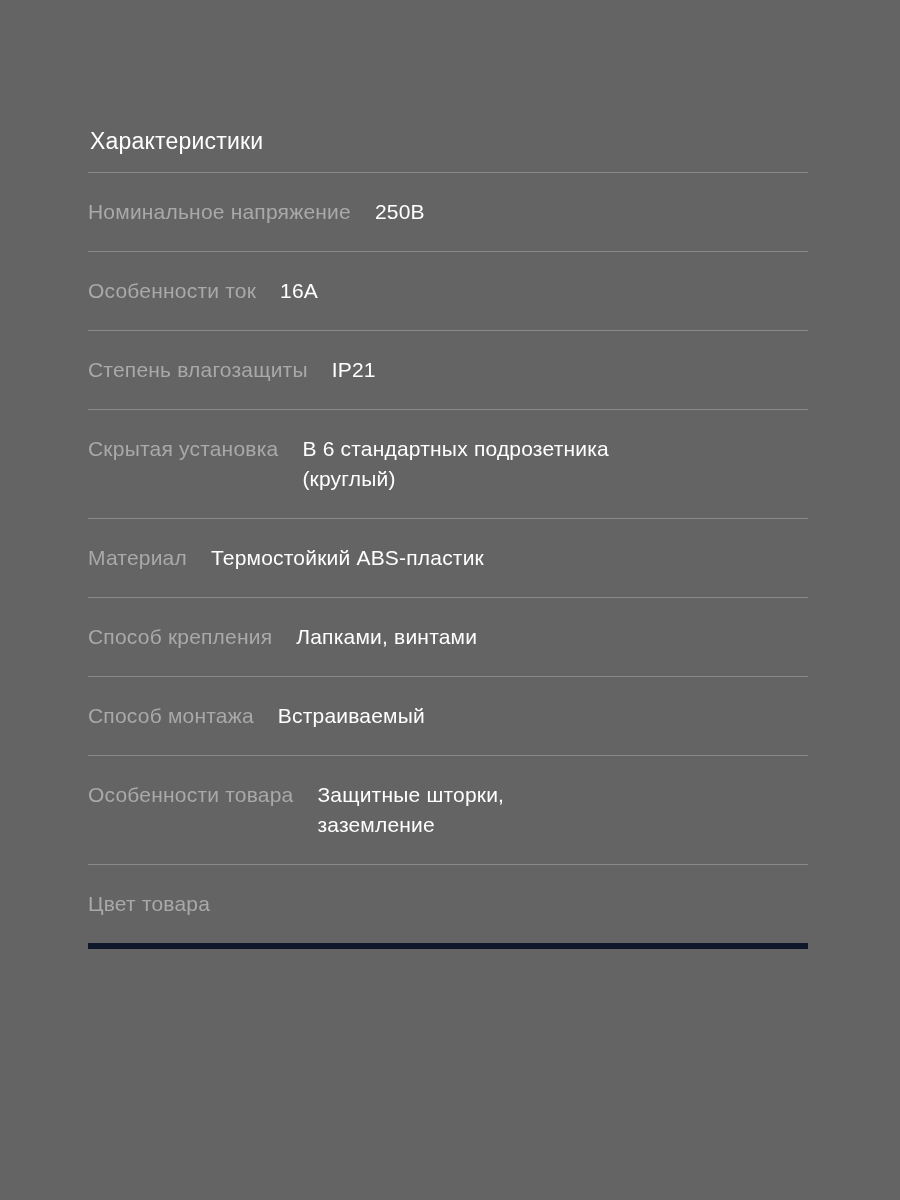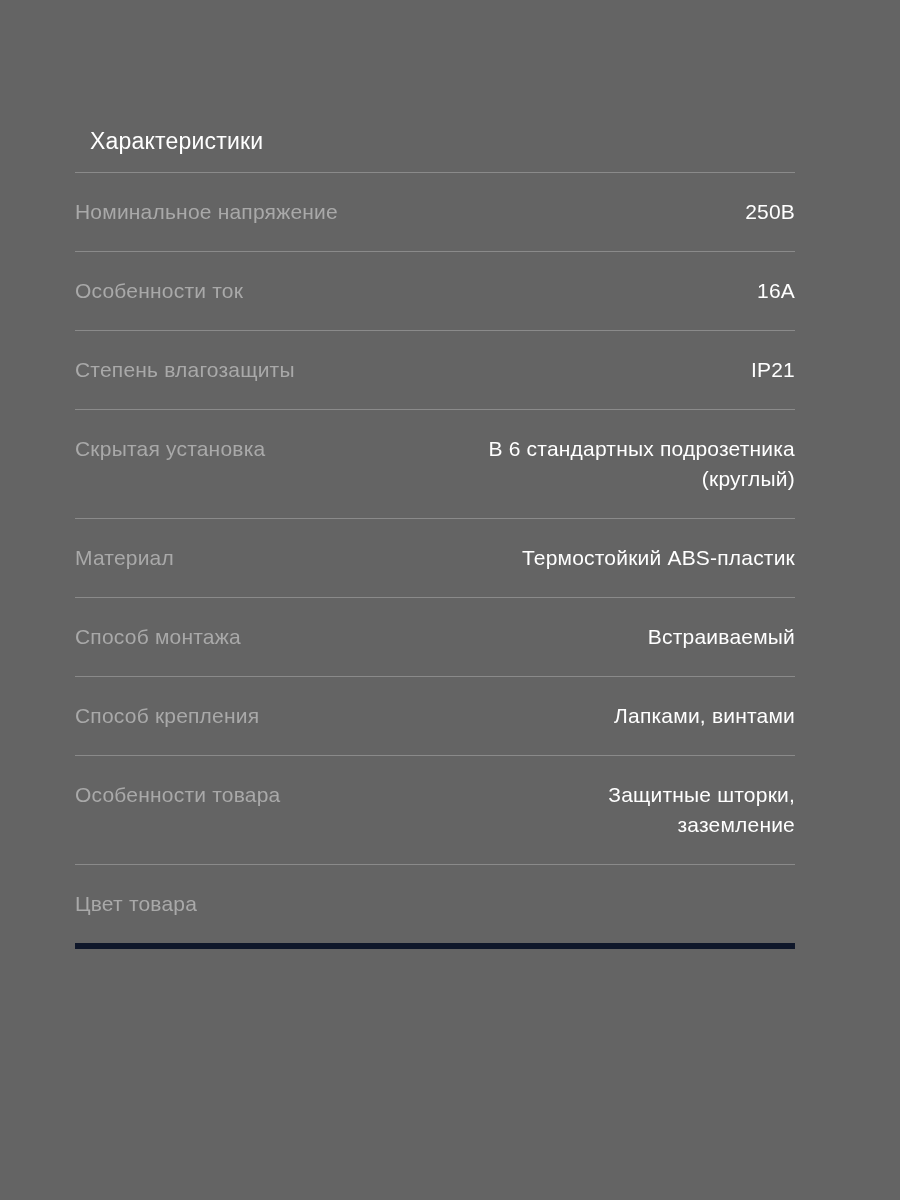--- a/index.html
+++ b/index.html
@@ -27,21 +27,21 @@
     left: 90px;
     font-size: 23px;
     line-height: 30px;
     color: #ffffff;
     letter-spacing: 0.2px;
     font-weight: 400;
   }
   .spec-table {
     position: absolute;
     top: 172px;
-    left: 75px;
+    left: 88px;
     width: 720px;
   }
   .spec-row {
     display: flex;
     align-items: flex-start;
     justify-content: space-between;
     border-top: 1px solid #8a8a8a;
     padding-top: 24px;
     padding-bottom: 24px;
     gap: 24px;
@@ -53,21 +53,20 @@
     flex: 0 0 auto;
     max-width: 330px;
     font-size: 21px;
     line-height: 30px;
     color: #a9a9a9;
     letter-spacing: 0.2px;
     font-weight: 400;
   }
   .spec-value {
     flex: 1 1 auto;
-    text-align: right;
     font-size: 21px;
     line-height: 30px;
     color: #ffffff;
     letter-spacing: 0.2px;
     font-weight: 400;
     white-space: pre-line;
   }
 </style>
 </head>
 <body>
@@ -98,27 +97,27 @@
       <div class="spec-value">В 6 стандартных подрозетника
 (круглый)</div>
     </div>
 
     <div class="spec-row">
       <div class="spec-label">Материал</div>
       <div class="spec-value">Термостойкий ABS-пластик</div>
     </div>
 
     <div class="spec-row">
-      <div class="spec-label">Способ монтажа</div>
-      <div class="spec-value">Встраиваемый</div>
+      <div class="spec-label">Способ крепления</div>
+      <div class="spec-value">Лапками, винтами</div>
     </div>
 
     <div class="spec-row">
-      <div class="spec-label">Способ крепления</div>
-      <div class="spec-value">Лапками, винтами</div>
+      <div class="spec-label">Способ монтажа</div>
+      <div class="spec-value">Встраиваемый</div>
     </div>
 
     <div class="spec-row">
       <div class="spec-label">Особенности товара</div>
       <div class="spec-value">Защитные шторки,
 заземление</div>
     </div>
 
     <div class="spec-row">
       <div class="spec-label">Цвет товара</div>

